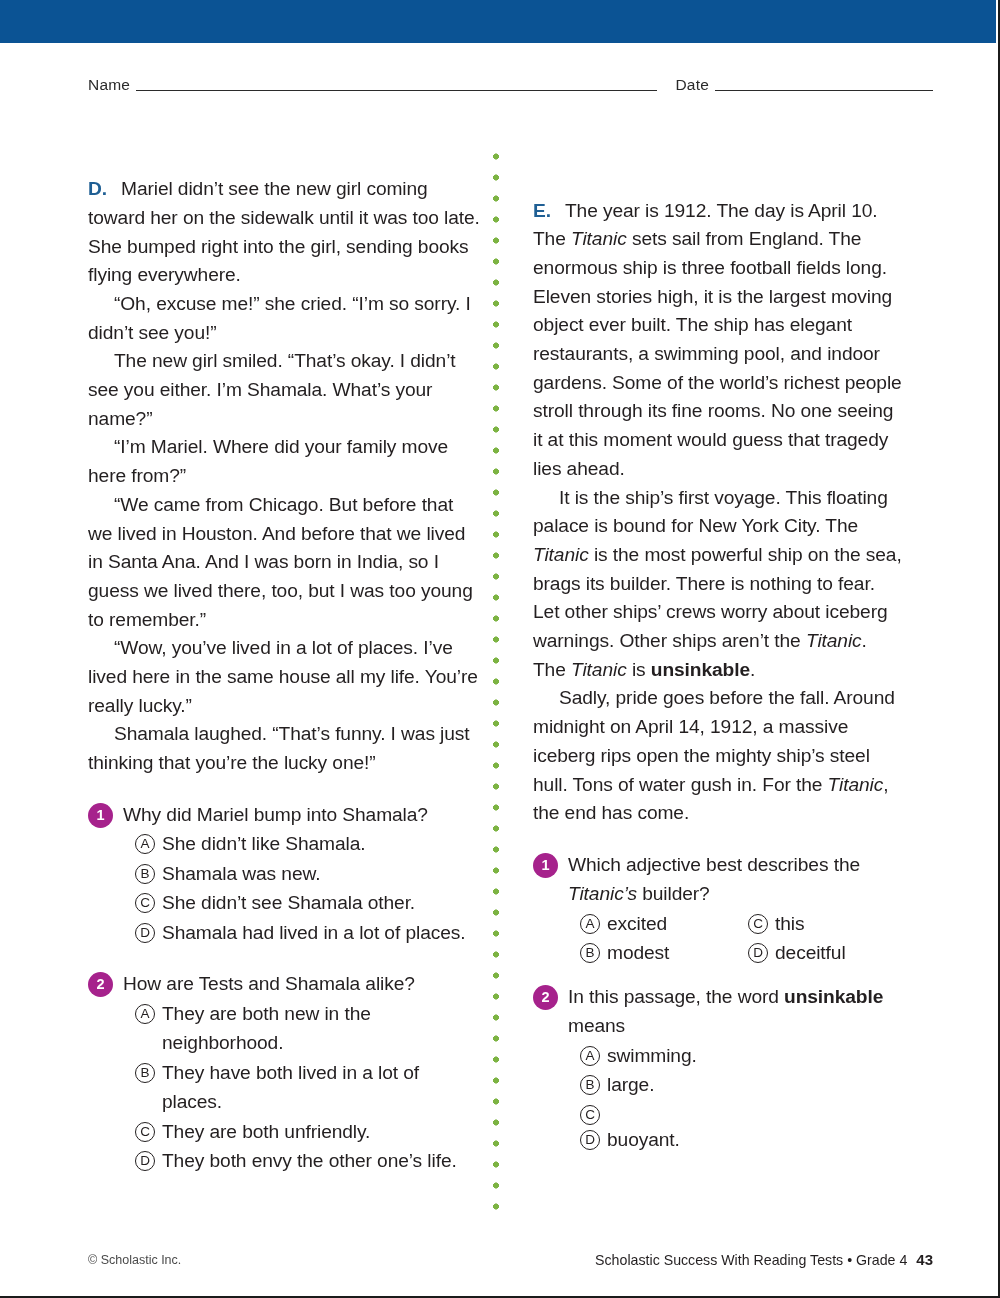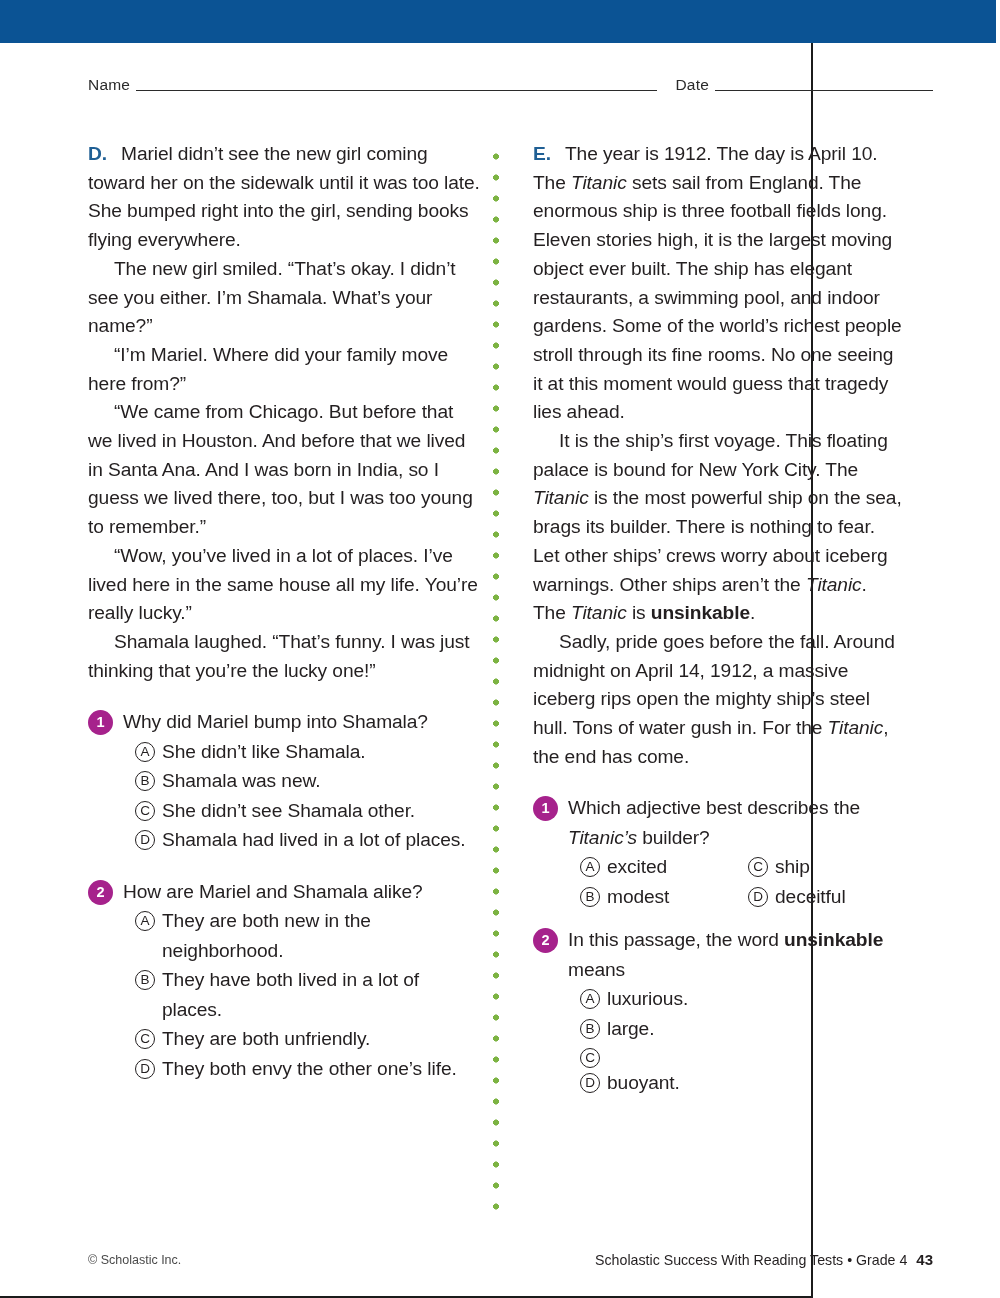--- a/index.html
+++ b/index.html
@@ -9,21 +9,21 @@
   }
   body {
     width: 1000px; height: 1298px;
     font-family: "Liberation Sans", sans-serif;
     position: relative;
     overflow: hidden;
   }
   .page {
     position: absolute;
     left: 0; top: 0;
-    width: 813px; height: 1298px;
+    width: 1000px; height: 1298px;
     background: #ffffff;
     border-right: 2px solid #1b1b1b;
     border-bottom: 2px solid #1b1b1b;
   }
   .top-bar {
     position: absolute;
     left: 0; top: 0;
     width: 996px; height: 43px;
     background: #0b5394;
   }
@@ -48,21 +48,21 @@
   }
   .nd-rule.date-rule { flex: 0 0 218px; }
   .nd-label.date-label { margin-left: 18px; }
 
   
   .columns {
     position: absolute;
     left: 88px; top: 140px;
     width: 845px;
     display: flex;
-    align-items: flex-start;
+    align-items: center;
   }
   .col { width: 400px; }
   .col-left { padding-right: 8px; }
   .col-right { padding-left: 29px; }
 
   .divider {
     width: 16px;
     align-self: stretch;
     margin: 6px 0 0 0;
     background-image: radial-gradient(circle at 50% 50%, #7cb342 0 2.9px, rgba(0,0,0,0) 3.2px);
@@ -180,20 +180,21 @@
     <span class="nd-rule date-rule"></span>
   </div>
 
   <div class="columns">
 
     <div class="col col-left">
       <div class="passage">
         <p>
           <span class="sec-letter">D.</span><span>Mariel didn’t see the new girl coming toward her on the sidewalk until it was too late. She bumped right into the girl, sending books flying everywhere.</span>
         </p>
+        <p class="indent">“Oh, excuse me!” she cried. “I’m so sorry. I didn’t see you!”</p>
         <p class="indent">The new girl smiled. “That’s okay. I didn’t see you either. I’m Shamala. What’s your name?”</p>
         <p class="indent">“I’m Mariel. Where did your family move here from?”</p>
         <p class="indent">“We came from Chicago. But before that we lived in Houston. And before that we lived in Santa Ana. And I was born in India, so I guess we lived there, too, but I was too young to remember.”</p>
         <p class="indent">“Wow, you’ve lived in a lot of places. I’ve lived here in the same house all my life. You’re really lucky.”</p>
         <p class="indent">Shamala laughed. “That’s funny. I was just thinking that you’re the lucky one!”</p>
       </div>
 
       <div class="q-gap"></div>
 
       <div class="question">
@@ -219,21 +220,21 @@
             </div>
           </div>
         </div>
       </div>
 
       <div class="q-gap"></div>
 
       <div class="question">
         <div class="q-badge">2</div>
         <div class="q-body">
-          <div class="q-stem">How are Mariel and Shamala alike?</div>
+          <div class="q-stem">How are Tests and Shamala alike?</div>
           <div class="choices">
             <div class="choice">
               <span class="bubble">A</span>
               <span class="choice-text">They are both new in the neighborhood.</span>
             </div>
             <div class="choice">
               <span class="bubble">B</span>
               <span class="choice-text">They have both lived in a lot of places.</span>
             </div>
             <div class="choice">
@@ -266,21 +267,21 @@
         <div class="q-badge">1</div>
         <div class="q-body">
           <div class="q-stem">Which adjective best describes the <i>Titanic’s</i> builder?</div>
           <div class="choices two-col">
             <div class="choice">
               <span class="bubble">A</span>
               <span class="choice-text">excited</span>
             </div>
             <div class="choice">
               <span class="bubble">C</span>
-              <span class="choice-text">ship</span>
+              <span class="choice-text">this</span>
             </div>
             <div class="choice">
               <span class="bubble">B</span>
               <span class="choice-text">modest</span>
             </div>
             <div class="choice">
               <span class="bubble">D</span>
               <span class="choice-text">deceitful</span>
             </div>
           </div>
@@ -289,21 +290,21 @@
 
       <div class="q-gap-sm"></div>
 
       <div class="question">
         <div class="q-badge">2</div>
         <div class="q-body">
           <div class="q-stem">In this passage, the word <b>unsinkable</b> means</div>
           <div class="choices">
             <div class="choice">
               <span class="bubble">A</span>
-              <span class="choice-text">luxurious.</span>
+              <span class="choice-text">swimming.</span>
             </div>
             <div class="choice">
               <span class="bubble">B</span>
               <span class="choice-text">large.</span>
             </div>
             <div class="choice">
               <span class="bubble">C</span>
             </div>
             <div class="choice">
               <span class="bubble">D</span>

